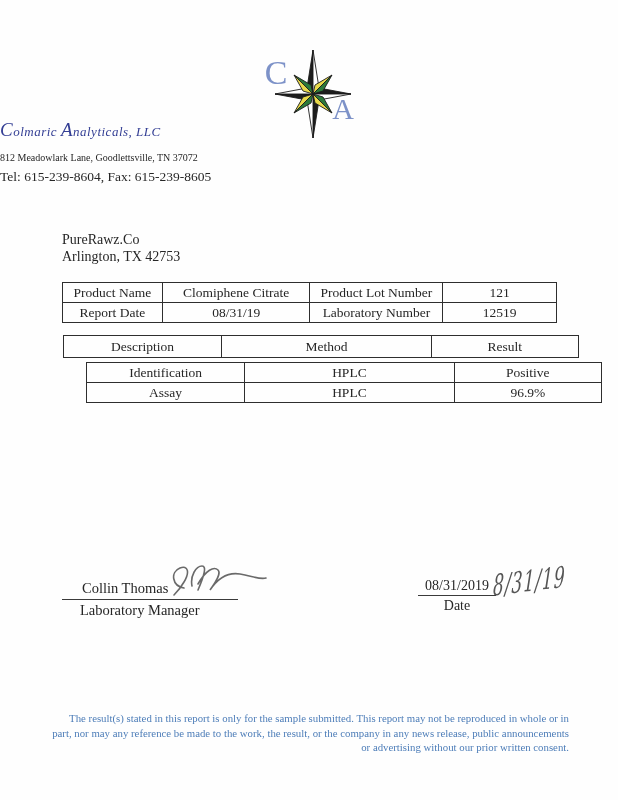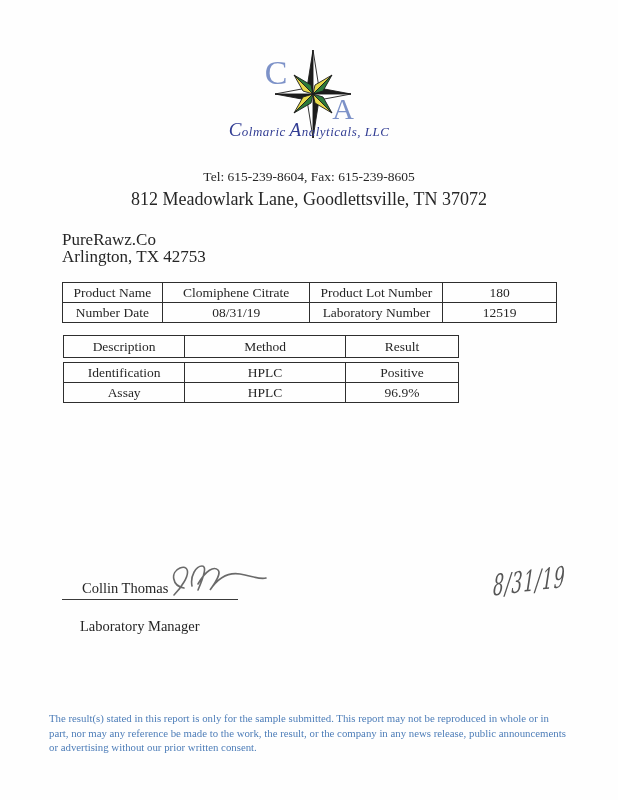--- a/index.html
+++ b/index.html
@@ -6,83 +6,83 @@
   .page{
     position:relative;
     width:618px;height:800px;
     margin:0 auto;
     background:#fefefe;
     font-family:"Liberation Serif","DejaVu Serif",serif;
     color:#262626;
     overflow:hidden;
   }
   .abs{position:absolute;}
-  .centered{left:0;width:618px;text-align:center;}
+  .centered{left:0;width:618px;text-align:left;}
 
   
   .logo-svg{left:248px;top:46px;width:130px;height:98px;}
   .company-script{
     top:119px;font-size:13px;font-style:italic;color:#333e94;
     letter-spacing:0.5px;
   }
   .company-script .bigcap{font-size:19px;font-style:italic;}
 
   
-  .address-line{top:152px;font-size:18px;margin-top:37px;}
+  .address-line{top:152px;font-size:10px;}
   .phone-line{top:169px;font-size:13.5px;font-family:Liberation Serif, serif;}
   .doc-title{top:195px;font-size:17px;color:#4d7db8;}
 
   
-  .client-block{left:62px;top:231px;font-size:17px;line-height:17px;}
+  .client-block{left:62px;top:231px;font-size:14px;line-height:17px;}
 
   
   table{border-collapse:collapse;table-layout:fixed;}
   td,th{
     border:1px solid #2e2e2e;
     font-size:13.5px;font-weight:normal;
     text-align:center;vertical-align:middle;
     padding:0;height:19px;
     overflow:hidden;white-space:nowrap;
   }
   .info-table{left:62px;top:282px;}
   .info-table table{width:495px;}
   .results-table{left:63px;top:335px;}
-  .results-table table{width:396px;}
+  .results-table table{width:516px;}
   .results-table .hdr td{height:21px;}
-  .results-table .body-tbl{margin-top:4px;}
+  .results-table .body-tbl{margin-top:4px;margin-left:23px;}
 
   
   .sig-left{left:62px;top:572px;width:176px;}
   .sig-name-row{
     position:relative;height:27px;
     border-bottom:1.5px solid #3a3a3a;
     font-size:14.5px;
   }
   .sig-name{position:absolute;left:20px;bottom:2px;margin-top:48px;}
   .sig-scribble{position:absolute;left:100px;top:-12px;}
-  .sig-role{font-size:14.5px;margin-top:18px;padding-left:18px;white-space:nowrap;}
+  .sig-role{font-size:14.5px;margin-top:2px;padding-left:18px;white-space:nowrap;}
 
   .sig-right{left:418px;top:578px;width:78px;text-align:center;}
   .sig-date-val{
     font-size:14px;border-bottom:1.5px solid #3a3a3a;padding-bottom:1px;
   }
   .sig-date-label{font-size:14px;margin-top:2px;}
   .handwritten-date{
     left:494px;top:568px;
     font-family:"DejaVu Serif",serif;font-style:italic;
     font-size:17px;color:#555;letter-spacing:1px;
     transform:scaleY(1.7) rotate(-4deg) skewX(-8deg);
     transform-origin:left top;
     white-space:nowrap;
   }
 
   
   .footer-disclaimer{
     left:49px;top:711px;width:520px;
-    text-align:left;font-size:10.8px;line-height:14.5px;
+    text-align:right;font-size:10.8px;line-height:14.5px;
     color:#4d7db8;
   }
 </style>
 </head>
 <body>
 
 <div class="page">
 
   <svg class="abs logo-svg" viewBox="0 0 130 98" xmlns="http://www.w3.org/2000/svg">
 
@@ -134,24 +134,24 @@
         <col style="width:20.2%">
           <col style="width:29.9%">
           <col style="width:26.9%">
           <col style="width:23%">
       </colgroup>
       <tbody>
           <tr>
         <td>Product Name</td>
         <td>Clomiphene Citrate</td>
         <td>Product Lot Number</td>
-        <td>180</td>
+        <td>121</td>
       </tr>
       <tr>
-        <td>Number Date</td>
+        <td>Report Date</td>
         <td>08/31/19</td>
         <td>Laboratory Number</td>
         <td>12519</td>
       </tr>
     </tbody>
       </table>
   </div>
 
   <div class="abs results-table">
     <table class="hdr">
@@ -194,17 +194,21 @@
       <span class="sig-name">Collin Thomas</span>
       <svg class="sig-scribble" width="120" height="40" viewBox="0 0 120 40" xmlns="http://www.w3.org/2000/svg">
         <path d="M22,28 C10,26 8,12 18,8 C26,5 28,12 22,22 C18,29 14,33 12,35
                  M30,26 C28,16 34,6 40,6 C45,6 42,16 36,30
                  M36,24 C44,10 52,6 56,10 C60,14 52,24 48,30 C56,18 66,12 78,14 C90,16 98,20 104,18" fill="none" stroke="#6a6a6a" stroke-width="1.6" stroke-linecap="round"></path>
       </svg>
     </div>
     <div class="sig-role">Laboratory Manager</div>
   </div>
 
+  <div class="abs sig-right">
+    <div class="sig-date-val">08/31/2019</div>
+    <div class="sig-date-label">Date</div>
+  </div>
   <div class="abs handwritten-date">8/31/19</div>
 
   <div class="abs footer-disclaimer">The result(s) stated in this report is only for the sample submitted. This report may not be reproduced in whole or in part, nor may any reference be made to the work, the result, or the company in any news release, public announcements or advertising without our prior written consent.</div>
 
 </div>
 
 </body></html>

